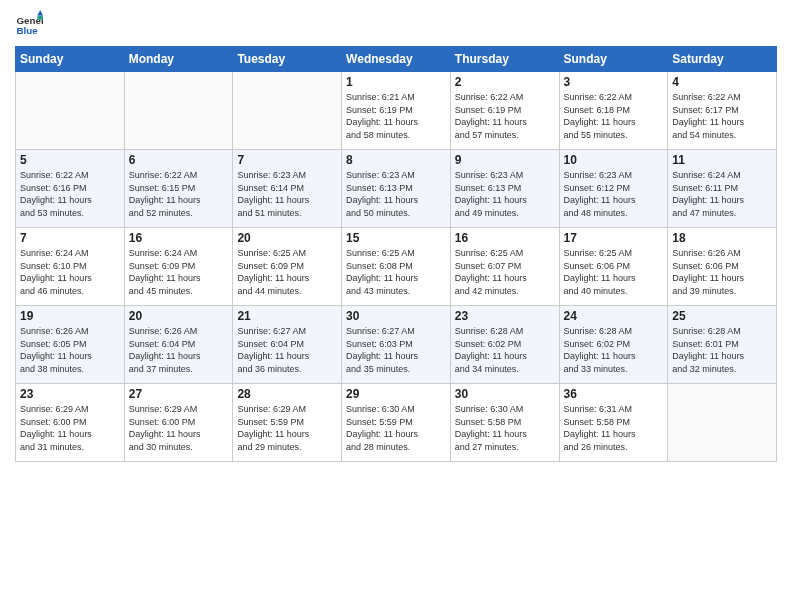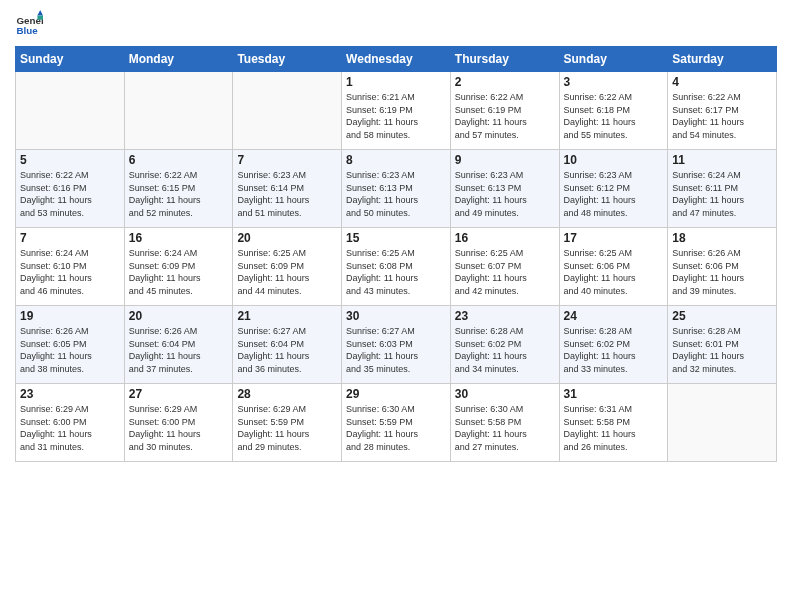--- a/index.html
+++ b/index.html
@@ -340,21 +340,21 @@
 and 28 minutes.</div>
           </td>
           <td>
             <span class="day-number">30</span>
             <div class="day-info" style="white-space: pre-line;">Sunrise: 6:30 AM
 Sunset: 5:58 PM
 Daylight: 11 hours
 and 27 minutes.</div>
           </td>
           <td>
-            <span class="day-number">31</span>
+            <span class="day-number">36</span>
             <div class="day-info" style="white-space: pre-line;">Sunrise: 6:31 AM
 Sunset: 5:58 PM
 Daylight: 11 hours
 and 26 minutes.</div>
           </td>
           <td class="empty"></td>
         </tr>
       </tbody>
   </table>
 </div>

